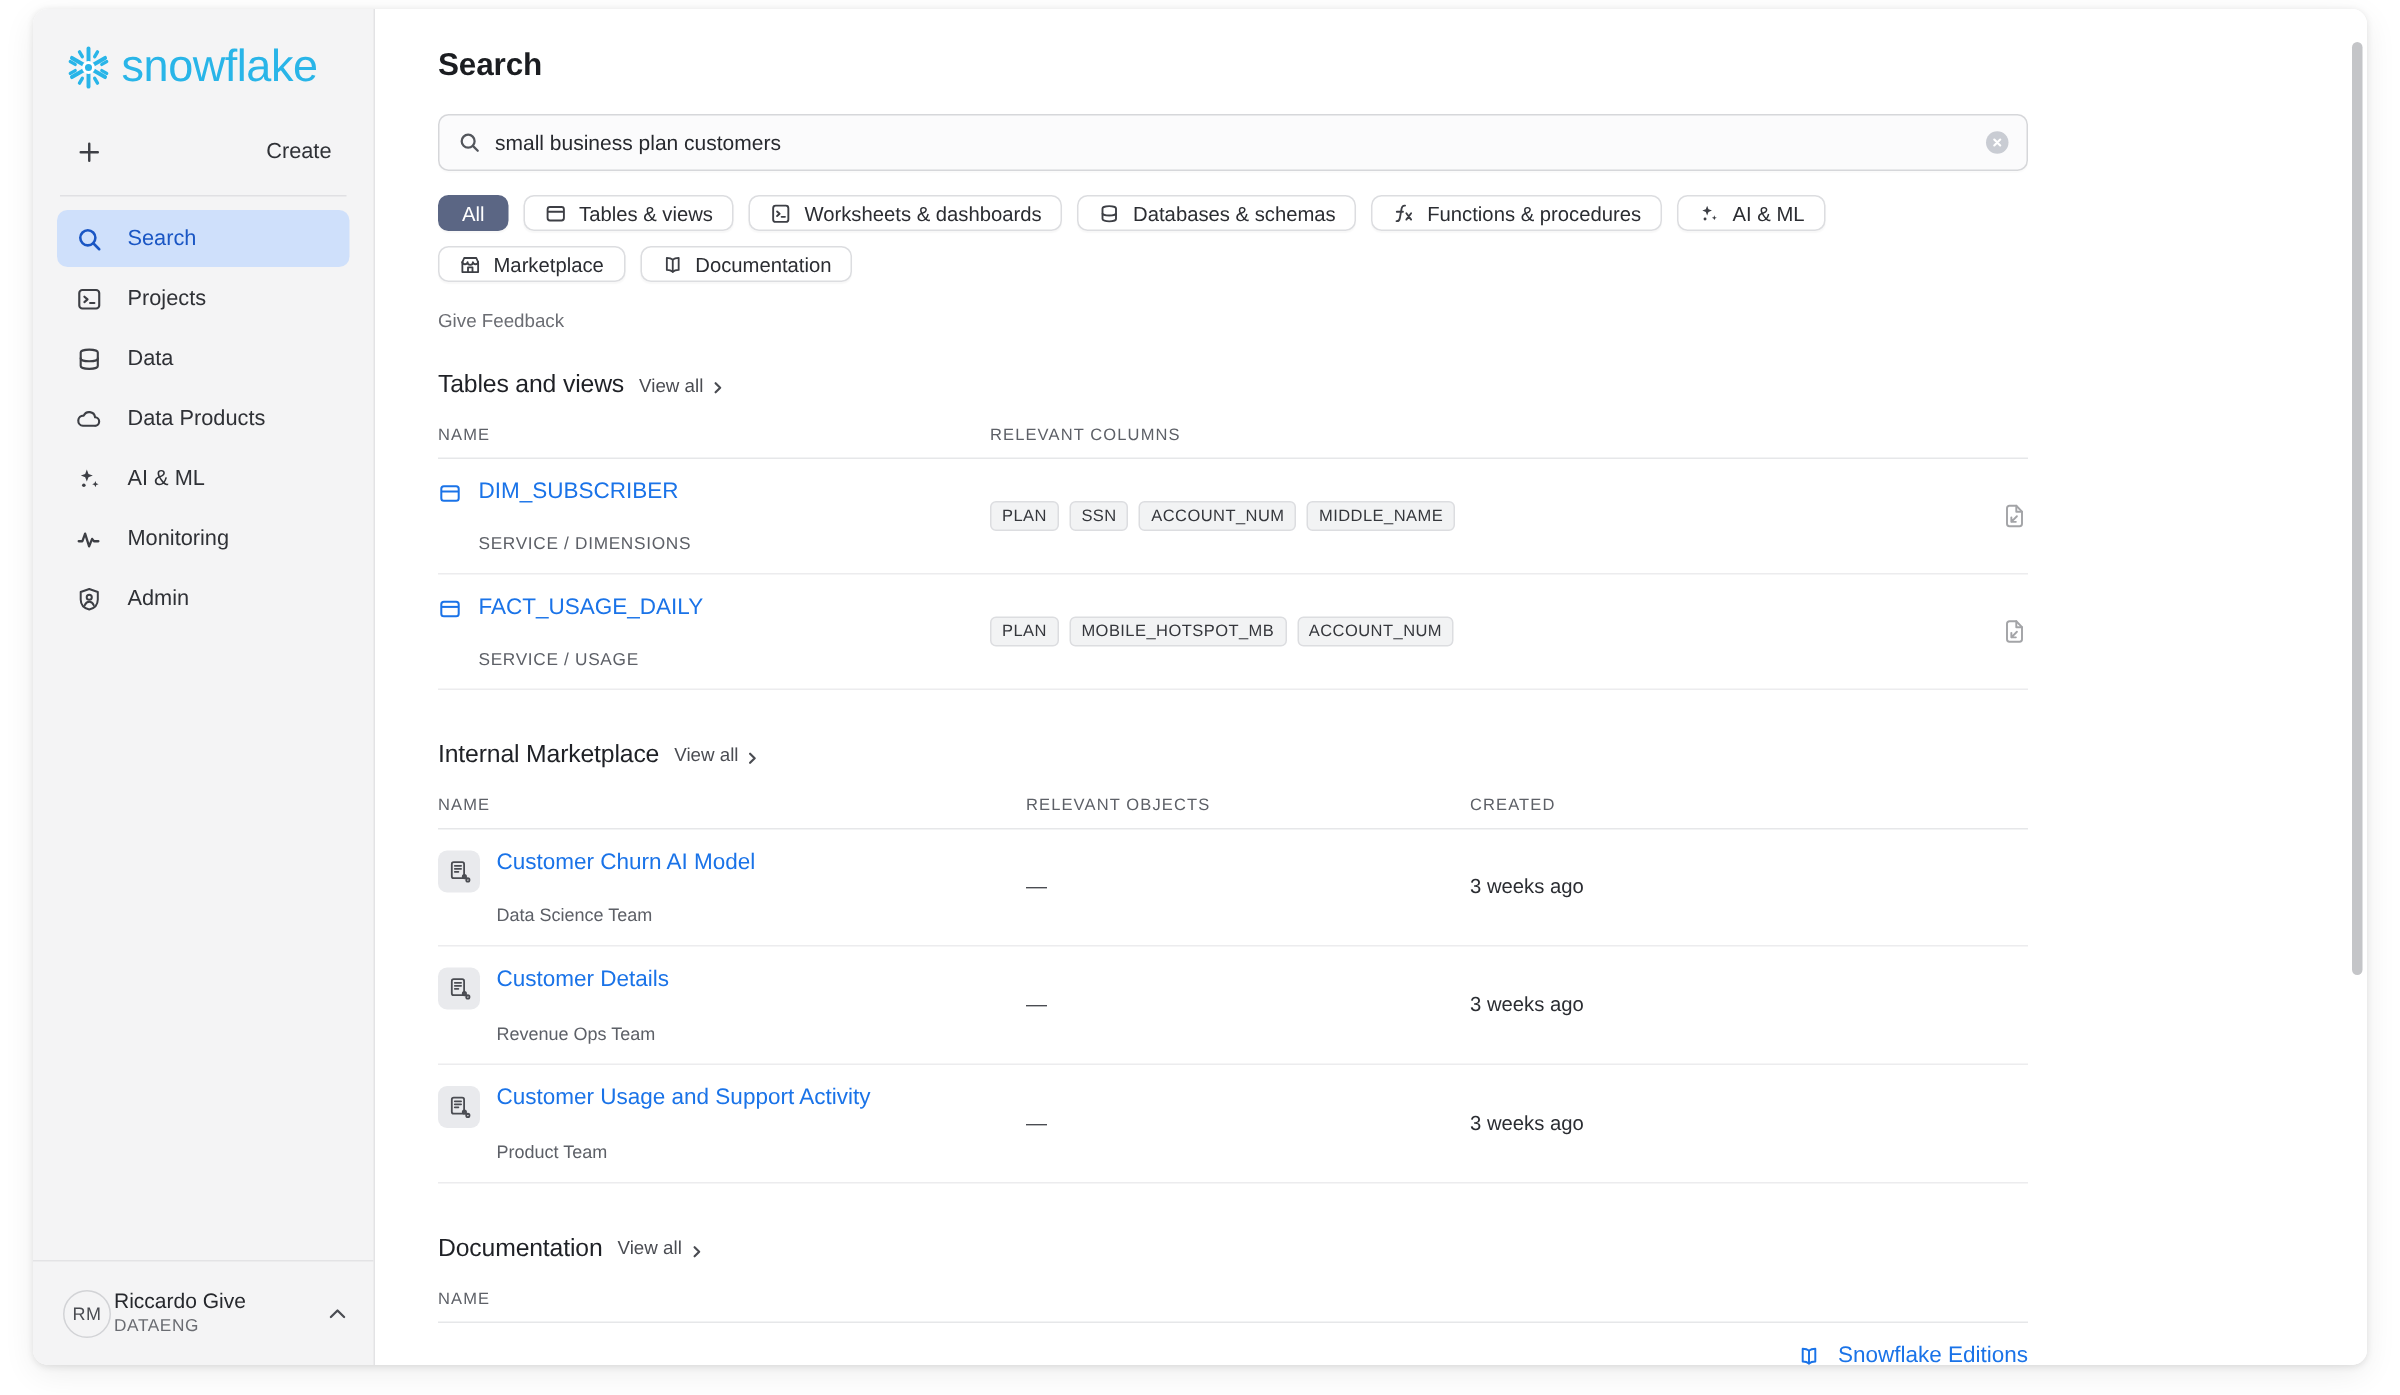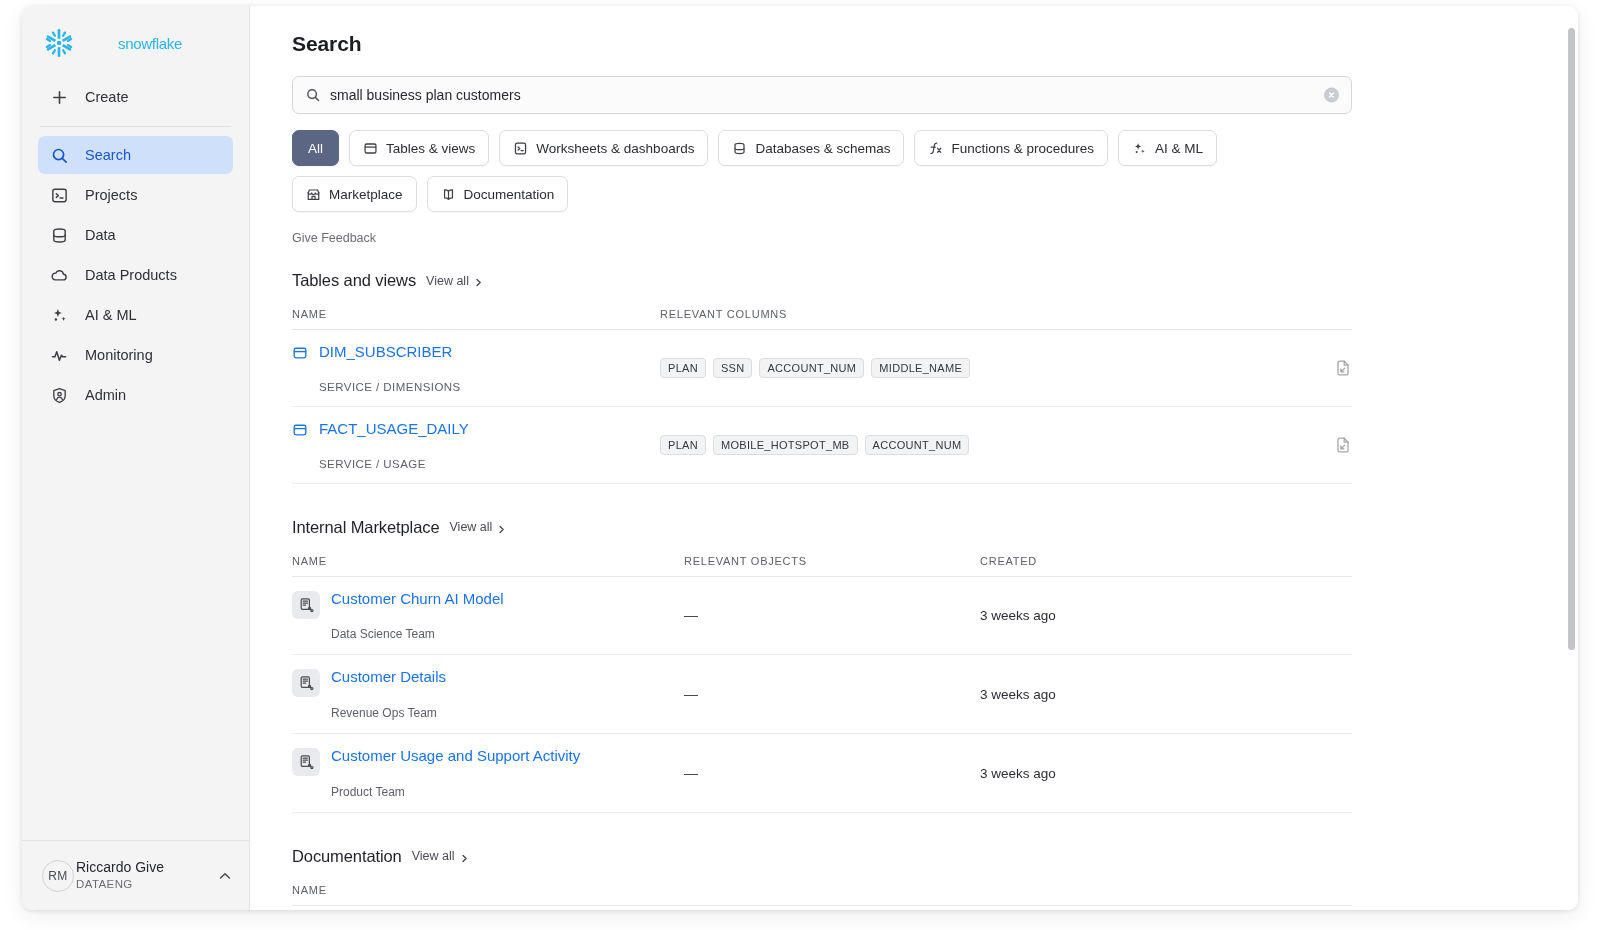--- a/index.html
+++ b/index.html
@@ -39,36 +39,36 @@
   }
 
   .brand {
     display: flex;
     align-items: center;
     gap: 7px;
     padding: 22px 0 18px 22px;
   }
   .brand-logo { width: 30px; height: 30px; flex: 0 0 30px; }
   .brand-word {
-    font-size: 15px;
+    font-size: 30px;
     color: #29b5e8;
     letter-spacing: -0.3px;
     font-weight: 400;
-    margin-left: 37px;
   }
 
   .nav-create {
     display: flex;
     align-items: center;
     gap: 16px;
     height: 38px;
     margin: 2px 16px 0 16px;
     padding: 0 12px;
     border-radius: 7px;
     cursor: pointer;
+    justify-content: space-between;
   }
   .nav-create .lbl { font-size: 14.5px; color: #2f3136; }
 
   .nav-divider {
     height: 1px;
     background: #e0e0e3;
     margin: 10px 18px 9px 18px;
   }
 
   .nav-list { padding: 0 16px; display: flex; flex-direction: column; gap: 2px; }
@@ -175,21 +175,21 @@
     display: flex;
     flex-wrap: wrap;
     gap: 10px;
     margin-top: 16px;
     max-width: 990px;
   }
   .chip {
     display: inline-flex;
     align-items: center;
     gap: 8px;
-    height: 36px;
+    height: 24px;
     padding: 0 13px;
     border: 1px solid #dcdde0;
     border-radius: 7px;
     background: #ffffff;
     font-size: 13.5px;
     color: #2b2d32;
     cursor: pointer;
     white-space: nowrap;
     box-shadow: 0 1px 1px rgba(0,0,0,0.03);
     justify-content: flex-end;

